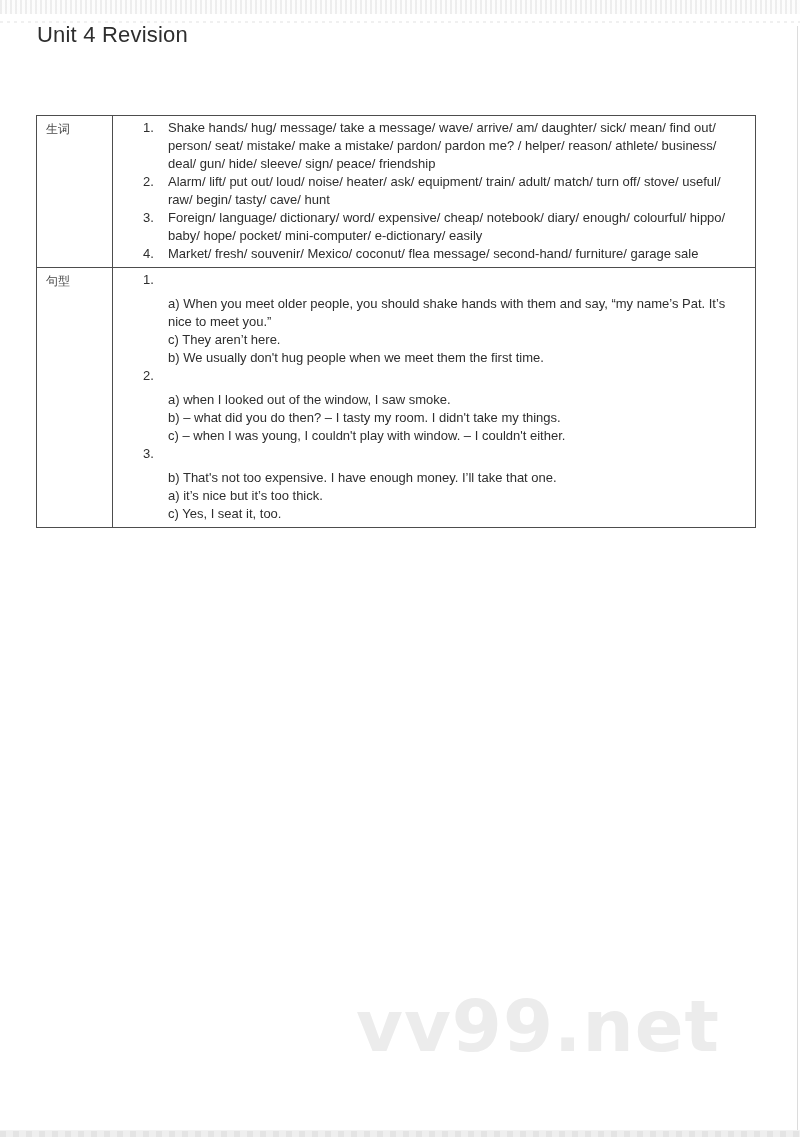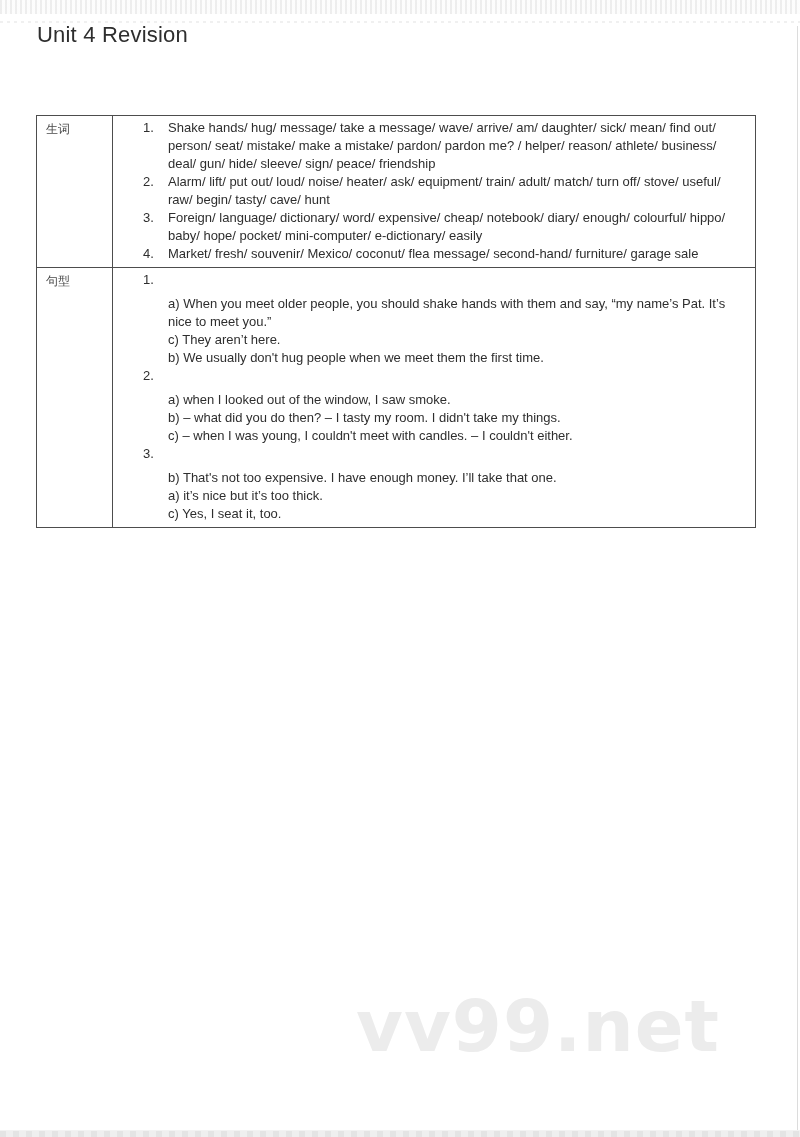--- a/index.html
+++ b/index.html
@@ -114,21 +114,21 @@
           <div>a) When you meet older people, you should shake hands with them and say, “my name’s Pat. It’s nice to meet you.”</div>
           <div>c) They aren’t here.</div>
           <div>b) We usually don't hug people when we meet them the first time.</div>
         </div>
       </div>
       <div class="num-item">
         <div class="num-box">2.</div>
         <div class="item-lines">
           <div>a) when I looked out of the window, I saw smoke.</div>
           <div>b) – what did you do then? – I tasty my room. I didn't take my things.</div>
-          <div>c) – when I was young, I couldn't meet with candles. – I couldn't either.</div>
+          <div>c) – when I was young, I couldn't play with window. – I couldn't either.</div>
         </div>
       </div>
       <div class="num-item">
         <div class="num-box">3.</div>
         <div class="item-lines">
           <div>b) That's not too expensive. I have enough money. I’ll take that one.</div>
           <div>a) it’s nice but it’s too thick.</div>
           <div>c) Yes, I seat it, too.</div>
         </div>
       </div>

